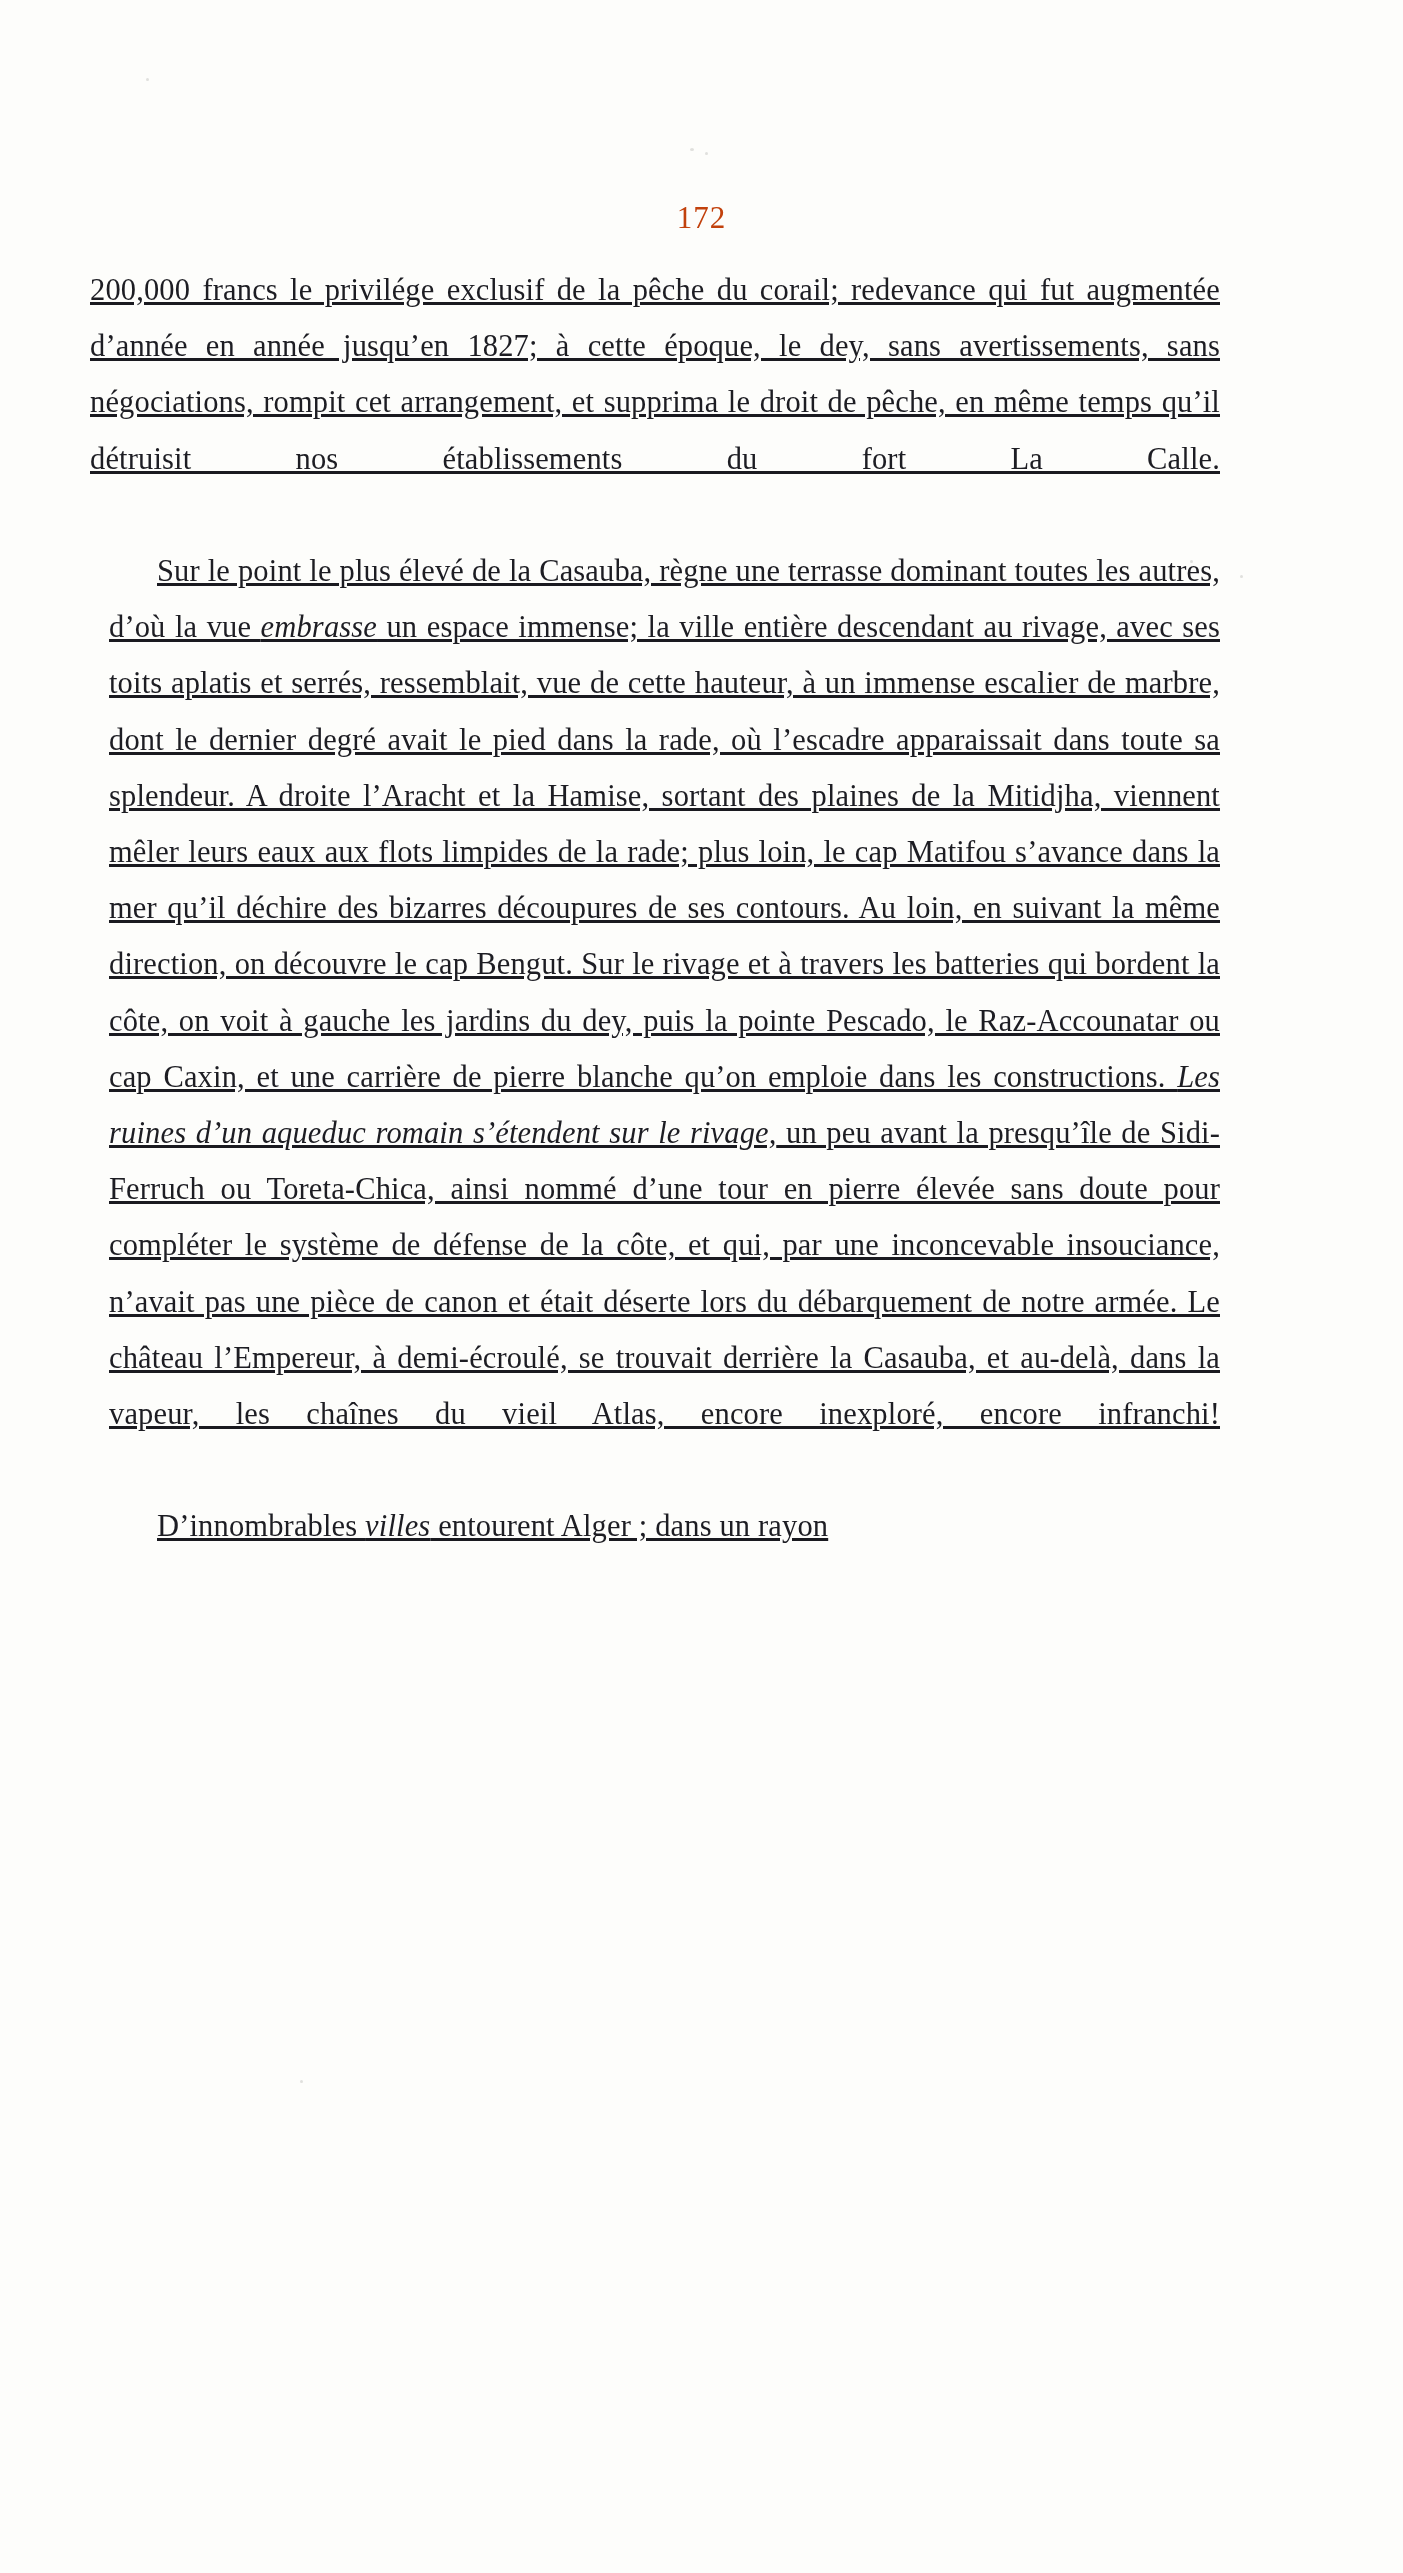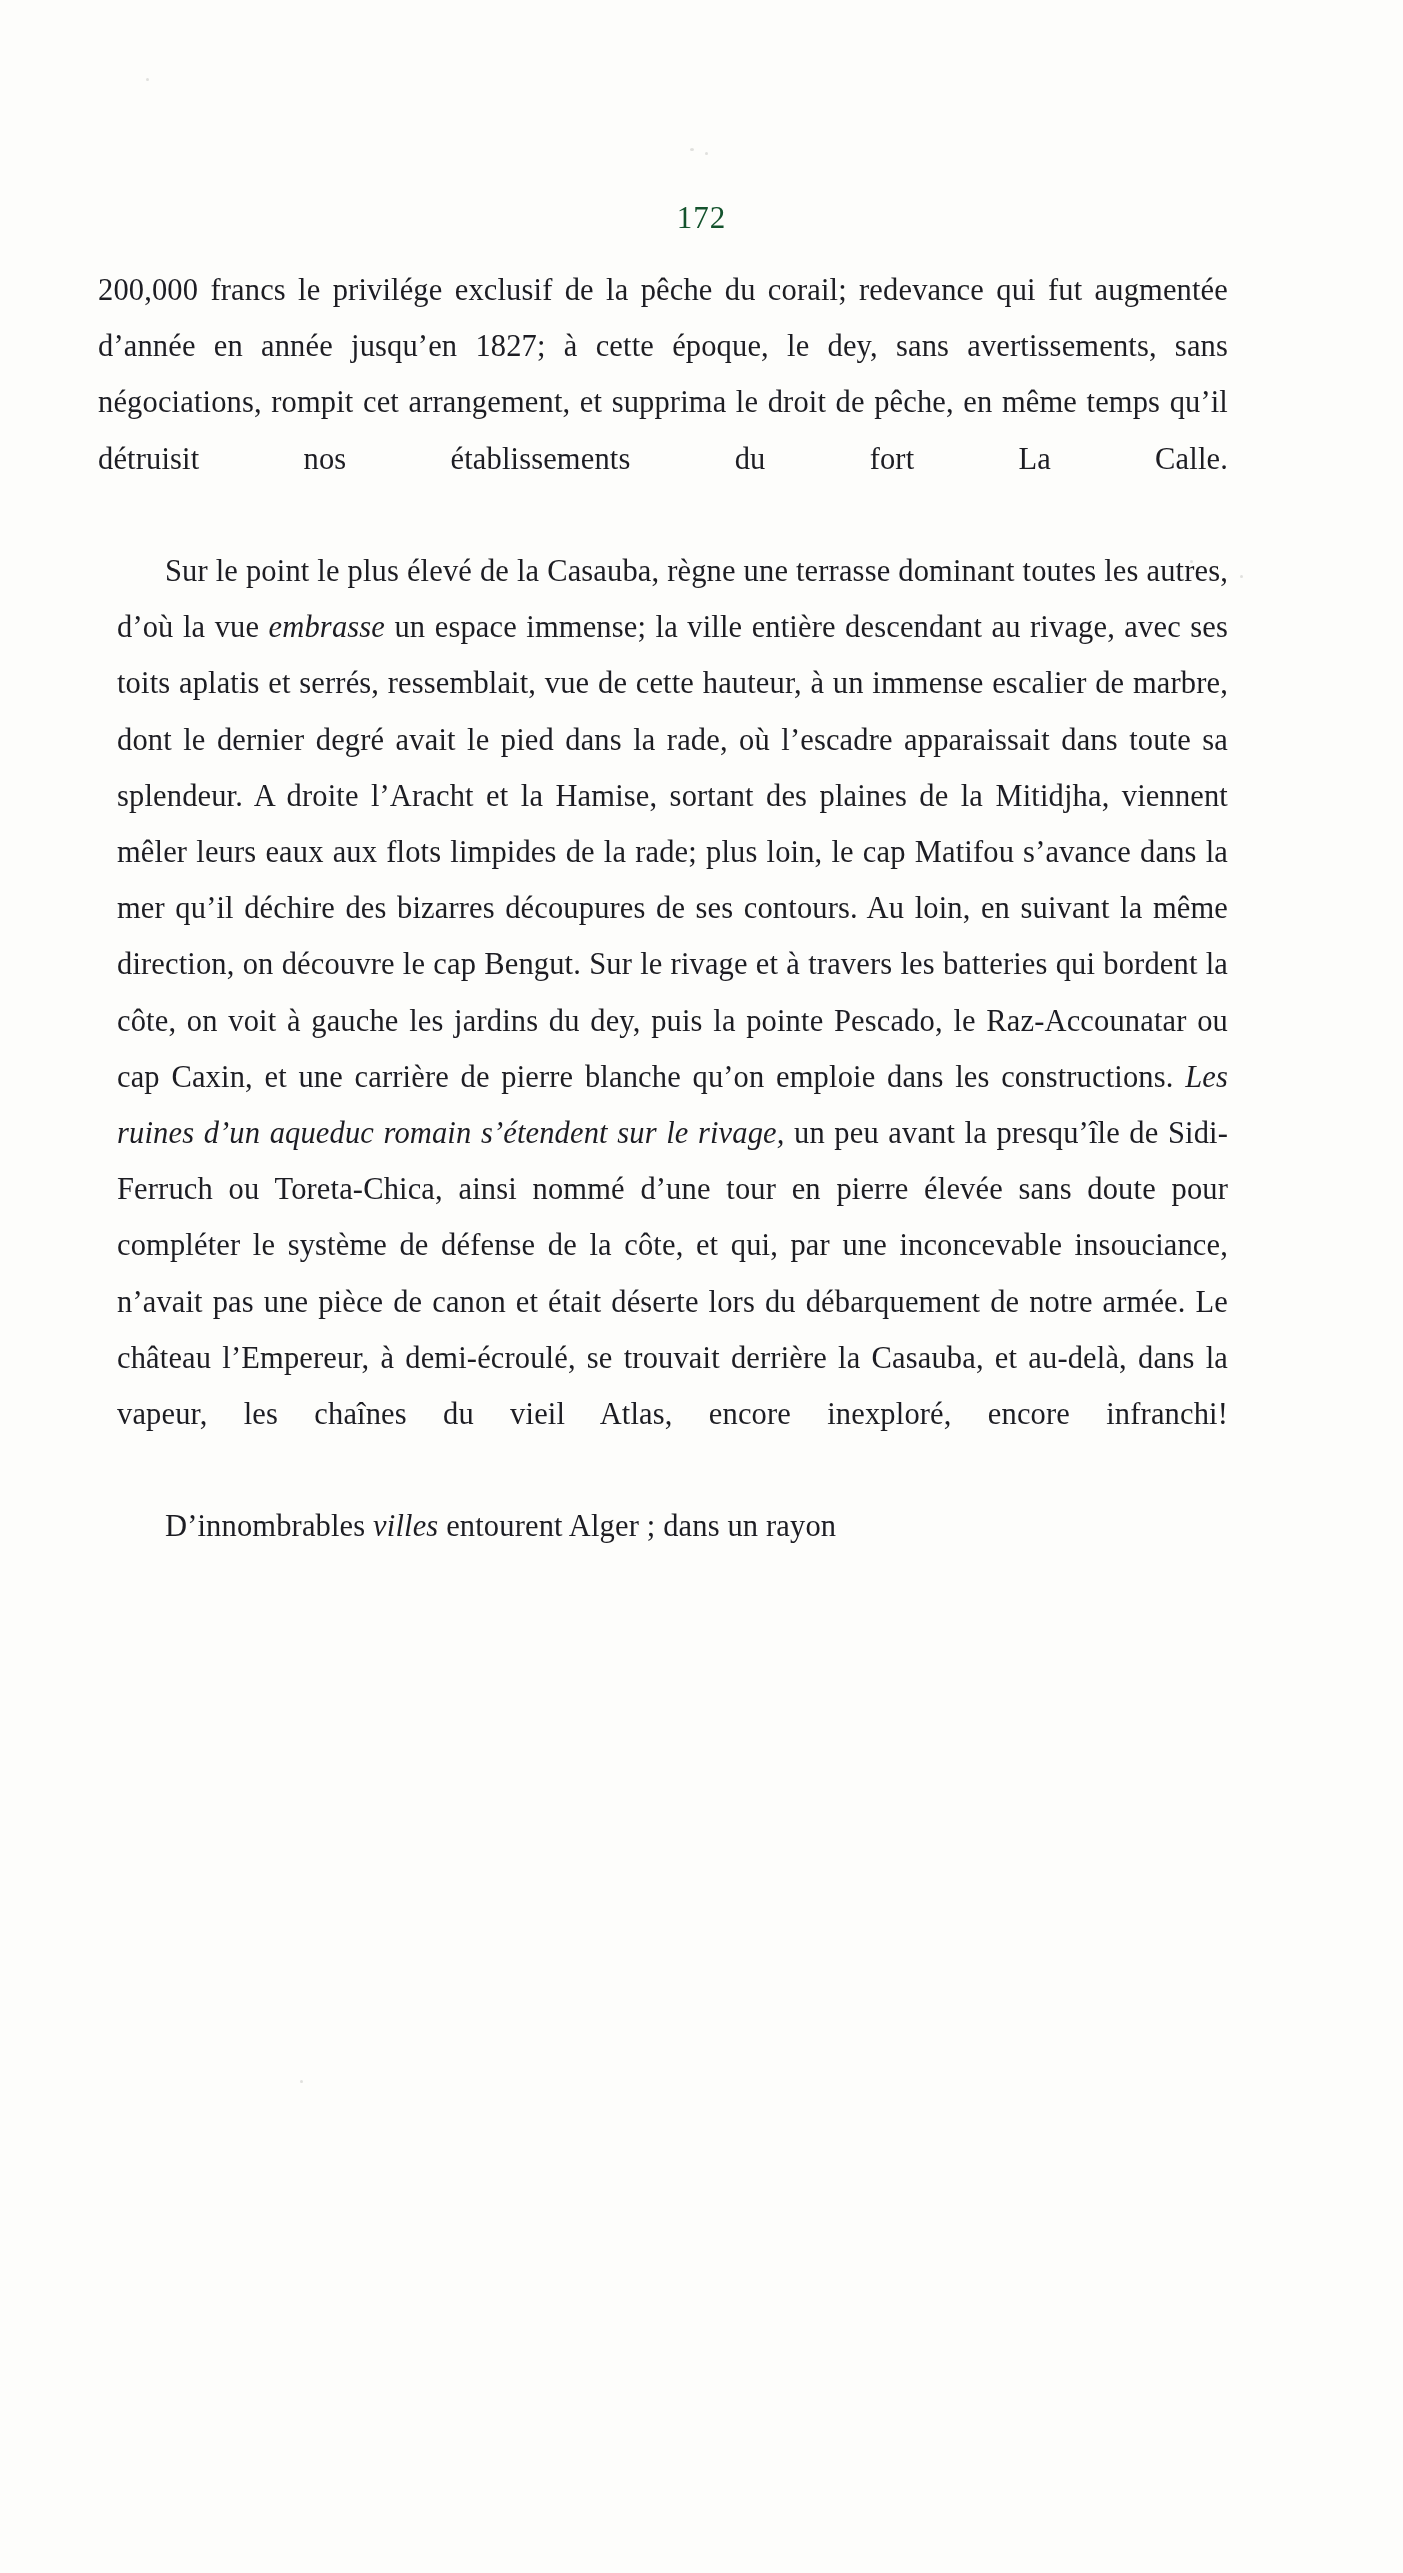--- a/index.html
+++ b/index.html
@@ -24,27 +24,28 @@
     background: #fdfdfb;
   }
   .page-number {
     position: absolute;
     top: 200px;
     left: 0;
     width: 1403px;
     text-align: center;
     font-size: 31px;
     letter-spacing: 1px;
-    color: #14532d;
+    color: #c2410c;
   }
   .text-block {
     position: absolute;
-    left: 98px;
+    left: 90px;
     top: 262px;
     width: 1130px;
+    text-decoration: underline;
   }
   .para {
     margin: 0;
     font-size: 30.5px;
     line-height: 56.2px;
     text-align: justify;
     text-justify: inter-word;
     color: #1d1d23;
     letter-spacing: 0.15px;
   }

